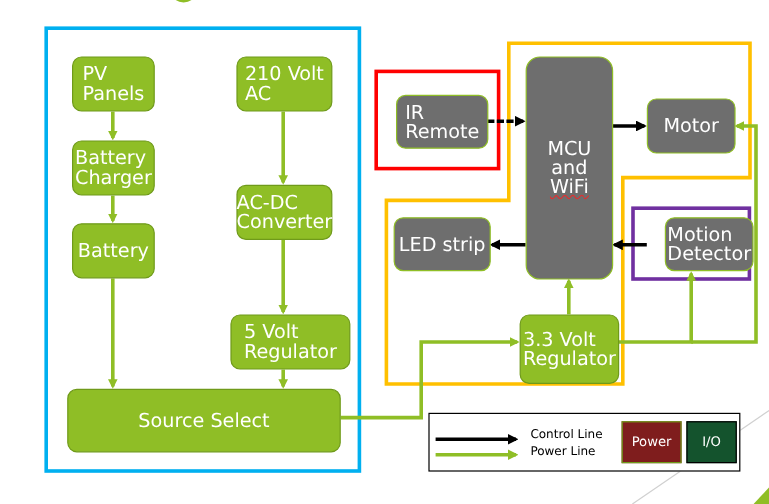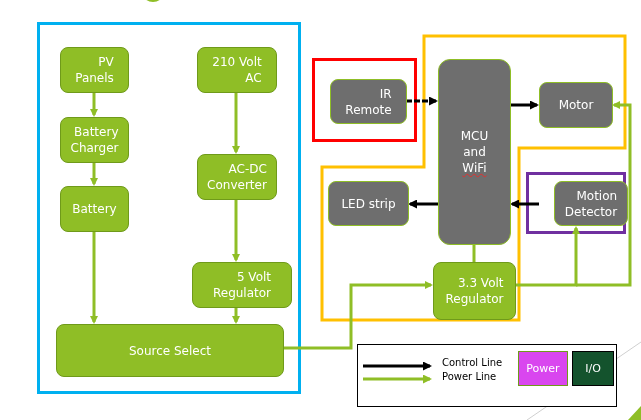--- a/index.html
+++ b/index.html
@@ -1,25 +1,25 @@
 <!DOCTYPE html>
 <html><head>
 <meta charset="utf-8">
 <style>
   html, body { margin: 0; padding: 0; background: #ffffff; }
   body { width: 641px; height: 420px; position: relative; overflow: hidden;
          font-family: "DejaVu Sans", "Liberation Sans", sans-serif; }
   .canvas { position: absolute; left: 0; top: 0; width: 641px; height: 420px; }
   .box { position: absolute; box-sizing: border-box; border-radius: 8px;
-         display: flex; align-items: center; justify-content: center; text-align: right;
-         color: #ffffff; font-size: 12px; line-height: 16px; white-space: pre-line; }
+         display: flex; align-items: center; justify-content: center; text-align: left;
+         color: #ffffff; font-size: 16px; line-height: 16px; white-space: pre-line; }
   .power { background: #8fbe26; border: 1px solid #6f9a1a; }
   .io { background: #6e6e6e; border: 1px solid #8fbe26; }
   .frame { position: absolute; box-sizing: border-box; }
-  .legend { position: absolute; left: 357px; top: 344px; width: 260px; height: 63px;
+  .legend { position: absolute; left: 357px; top: 344px; width: 260px; height: 49px;
             border: 1px solid #000; background: #fff; box-sizing: border-box; }
   .legend-label { position: absolute; font-size: 10px; color: #000; line-height: 12px; }
   .legend-swatch { position: absolute; top: 6px; height: 35px; box-sizing: border-box;
             display: flex; align-items: center; justify-content: center; color: #fff; font-size: 11px; }
   .squiggle { text-decoration: underline wavy #e03030; text-decoration-thickness: 1px; }
 </style>
 </head>
 <body>
 
 <div class="canvas">
@@ -73,21 +73,21 @@
   <div class="box power" style="left:197px;top:154px;width:80px;height:46px;">AC-DC
 Converter</div>
   <div class="box power" style="left:192px;top:262px;width:100px;height:46px;">5 Volt
 Regulator</div>
   <div class="box power" style="left:56px;top:324px;width:228px;height:53px;">Source Select</div>
   <div class="box power" style="left:433px;top:262px;width:83px;height:58px;">3.3 Volt
 Regulator</div>
 
   <div class="box io" style="left:330px;top:79px;width:77px;height:45px;">IR
 Remote</div>
-  <div class="box io" style="left:438px;top:47px;width:73px;height:186px;flex-direction:column;border-radius:12px;margin-top:12px;">
+  <div class="box io" style="left:438px;top:47px;width:73px;height:186px;flex-direction:column;border-radius:12px;">
     <span>MCU</span>
     <span>and</span>
     <span class="squiggle">WiFi</span>
   </div>
   <div class="box io" style="left:539px;top:82px;width:74px;height:46px;">Motor</div>
   <div class="box io" style="left:328px;top:181px;width:81px;height:45px;">LED strip</div>
   <div class="box io" style="left:539px;top:181px;width:74px;height:45px;margin-left:15px;">Motion
 Detector</div>
 
   <div class="legend">
@@ -98,17 +98,17 @@
         </marker>
         <marker id="lag" markerWidth="9" markerHeight="9" refX="7" refY="4.5" orient="auto" markerUnits="userSpaceOnUse">
           <path d="M0,0 L9,4.5 L0,9 Z" fill="#8fbe26"></path>
         </marker>
       </defs>
       <line x1="5" y1="21" x2="72" y2="21" stroke="#000" stroke-width="3" marker-end="url(#lab)"></line>
       <line x1="5" y1="34" x2="72" y2="34" stroke="#8fbe26" stroke-width="3" marker-end="url(#lag)"></line>
     </svg>
     <span class="legend-label" style="left:84px;top:12px;">Control Line</span>
     <span class="legend-label" style="left:84px;top:26px;">Power Line</span>
-    <div class="legend-swatch" style="left:160px;width:50px;background:#d946ef;border:1px solid #6f9a1a;">Power</div>
+    <div class="legend-swatch" style="left:160px;width:50px;background:#7f1d1d;border:1px solid #6f9a1a;">Power</div>
     <div class="legend-swatch" style="left:214px;width:42px;background:#14532d;border:1px solid #000;">I/O</div>
   </div>
 
 </div>
 
 </body></html>

